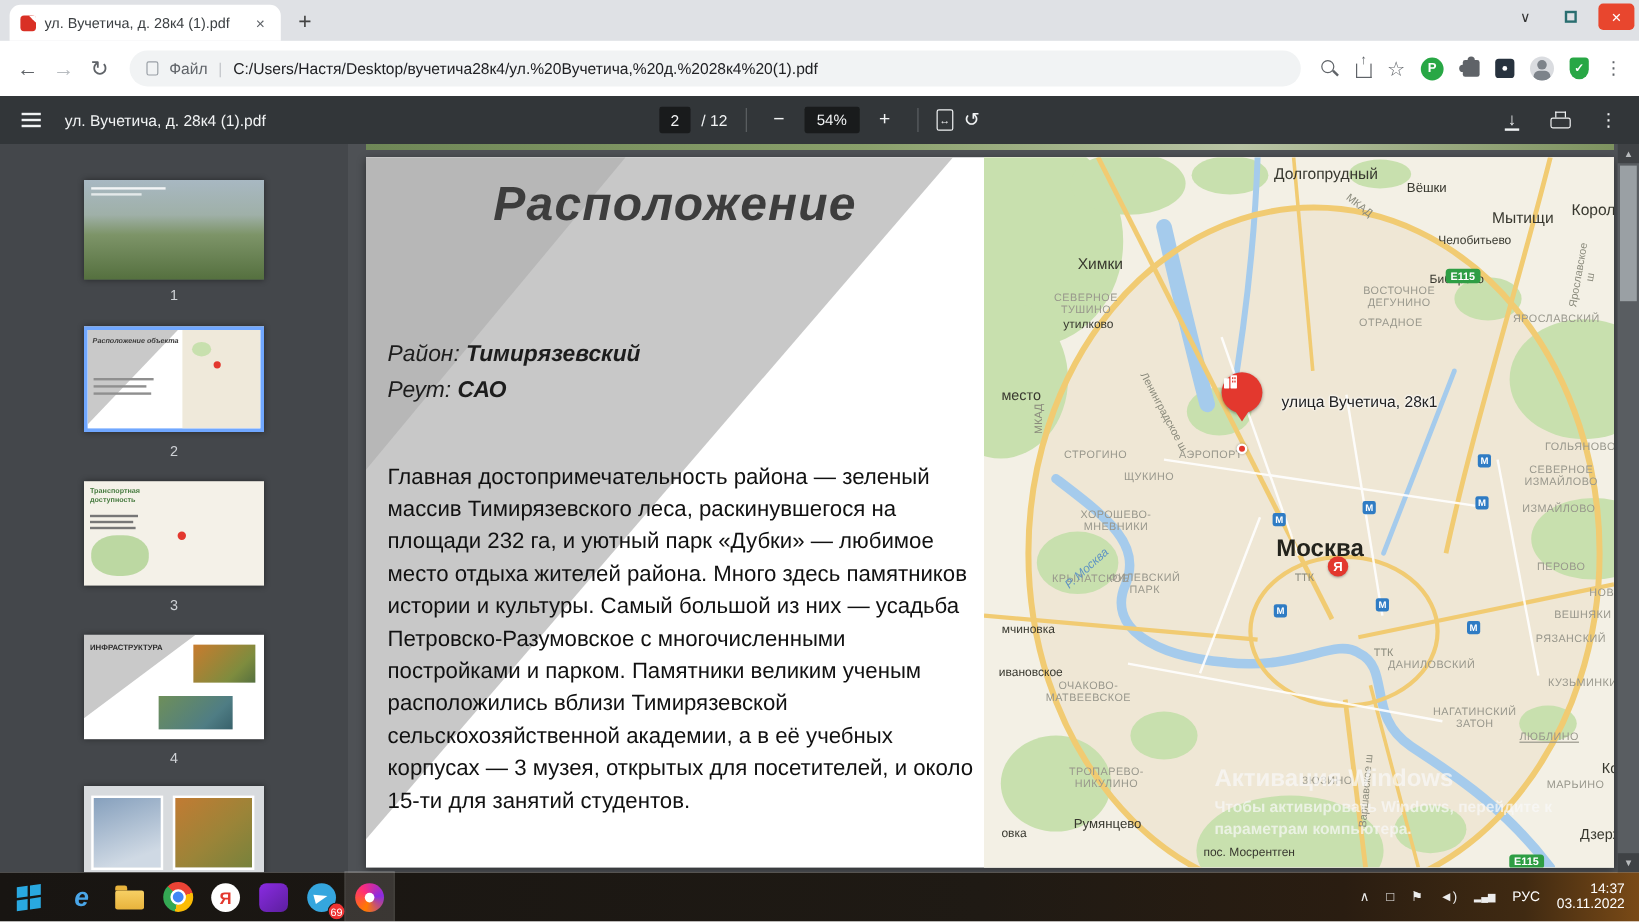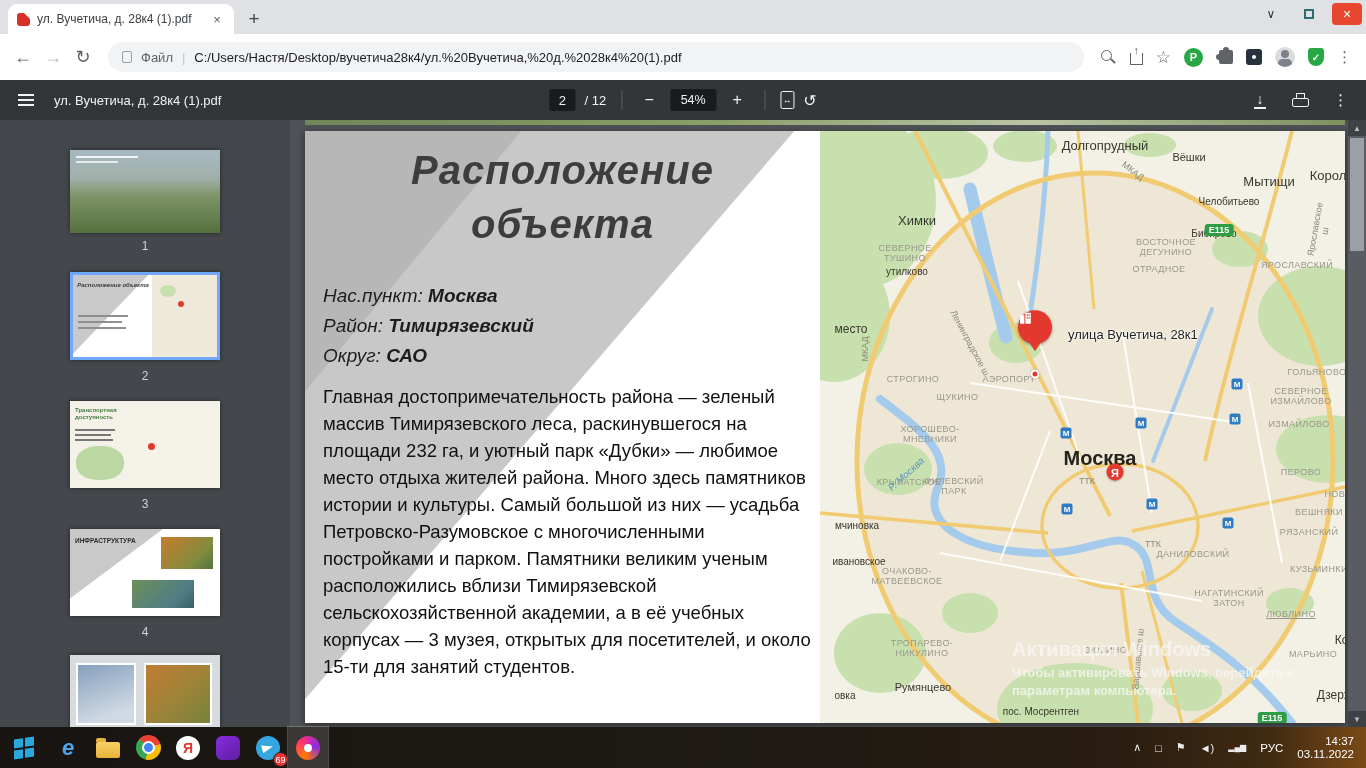--- a/index.html
+++ b/index.html
@@ -317,25 +317,24 @@
       <span class="ph2"></span>
     </div>
   </div>
 
   <div class="page-sliver"></div>
 
   <div class="page">
     <div class="slide-left">
       <div class="tri-light"></div>
       <div class="tri-dark"></div>
-      <h1 class="slide-title"><span>Расположение</span><br><span>объекта</span></h1>
+      <h1 class="slide-title"><span>Расположение</span><br></h1>
       <div class="fields">
-        <div><span class="fl">Нас.пункт:</span> <span class="fv">Москва</span></div>
         <div><span class="fl">Район:</span> <span class="fv">Тимирязевский</span></div>
-        <div><span class="fl">Округ:</span> <span class="fv">САО</span></div>
+        <div><span class="fl">Реут:</span> <span class="fv">САО</span></div>
       </div>
       <p class="para">Главная достопримечательность района — зеленый массив Тимирязевского леса, раскинувшегося на площади 232 га, и уютный парк «Дубки» — любимое место отдыха жителей района. Много здесь памятников истории и культуры. Самый большой из них — усадьба Петровско-Разумовское с многочисленными постройками и парком. Памятники великим ученым расположились вблизи Тимирязевской сельскохозяйственной академии, а в её учебных корпусах — 3 музея, открытых для посетителей, и около 15-ти для занятий студентов.</p>
     </div>
 
     <div class="map" id="map">
       <svg width="525" height="592" viewBox="0 0 525 592">
         <rect width="525" height="592" fill="#f3f0e5"></rect>
         <ellipse cx="275" cy="330" rx="238" ry="288" fill="#efe7d5"></ellipse>
         <g fill="#c8e0ae">
           <ellipse cx="38" cy="70" rx="78" ry="88"></ellipse>

